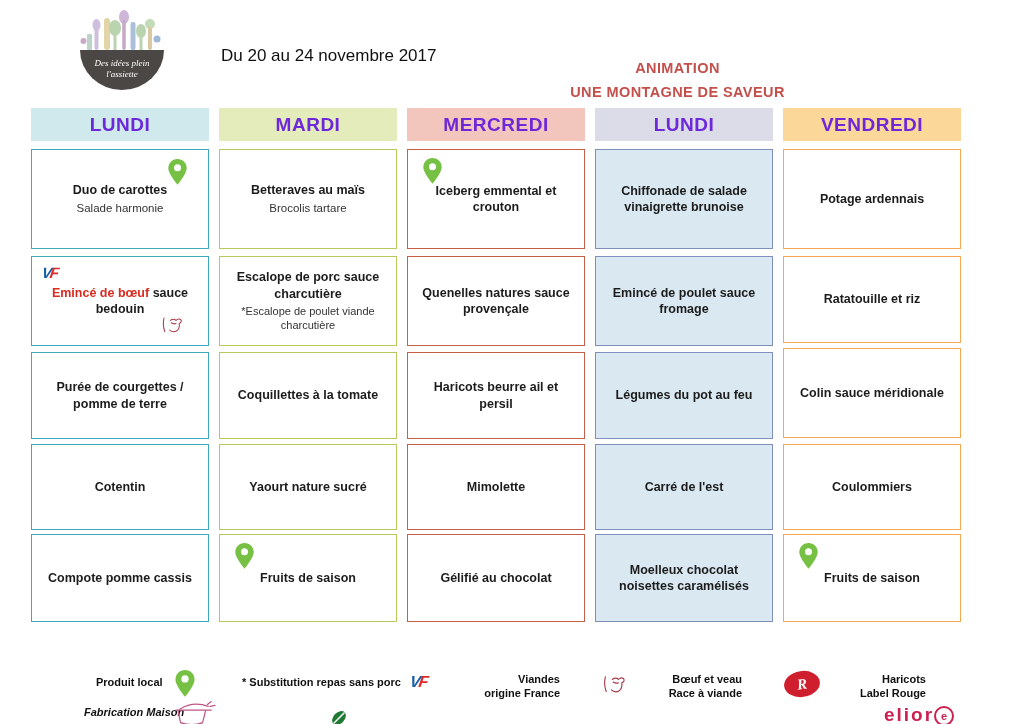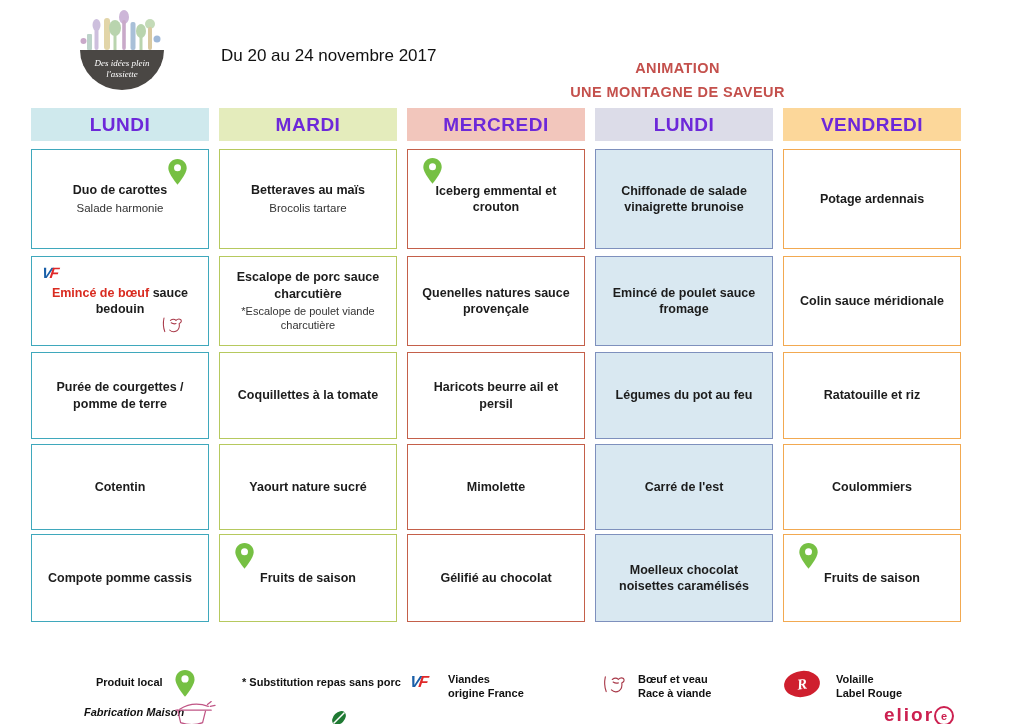--- a/index.html
+++ b/index.html
@@ -31,21 +31,21 @@
   .pin{position:absolute;width:21px;height:28px;}
   .pin-tr{top:8px;right:20px;} .pin-tl{top:7px;left:14px;}
   .vf{font-style:italic;font-weight:900;transform:skewX(-8deg);display:inline-block;white-space:nowrap;}
   .vf .v{color:#1a5fa8;} .vf .f{color:#e02828;margin-left:-2px;}
   .vf-cell{position:absolute;left:10px;top:6px;font-size:15px;}
   .cow-cell{position:absolute;right:24px;bottom:8px;}
 
   
   .legend{position:absolute;left:8px;top:636px;width:1024px;height:88px;font-size:11px;font-weight:bold;color:#111;margin-top:32px;}
   .lg{position:absolute;}
-  .two-line{text-align:left;line-height:14px;}
+  .two-line{text-align:right;line-height:14px;}
   .fab{font-style:italic;}
   .label-rouge{width:36px;height:26px;background:#cf1f2e;border-radius:50%;transform:rotate(-8deg);
     display:flex;align-items:center;justify-content:center;color:#fff;
     font-family:"Liberation Serif",serif;font-style:italic;font-weight:bold;font-size:15px;}
   .elior{display:flex;align-items:flex-end;color:#cc2050;}
   .elior .word{font-size:19px;font-weight:bold;letter-spacing:2px;}
   .elior .ecirc{width:16px;height:16px;border:2px solid #cc2050;border-radius:50%;
     display:flex;align-items:center;justify-content:center;font-size:11px;font-weight:bold;}
 </style>
 </head>
@@ -182,25 +182,25 @@
       <div class="cell r5">
           <div>Moelleux chocolat noisettes caramélisés</div>
         </div>
     </div>
 
     <div class="col" style="--accent: #f2a951; --head-bg: #fcd79a;">
       <div class="col-head">VENDREDI</div>
       <div class="cell r1">
           <div>Potage ardennais</div>
         </div>
+      <div class="cell r3">
+          <div>Ratatouille et riz</div>
+        </div>
       <div class="cell r2">
           <div>Colin sauce méridionale</div>
-        </div>
-      <div class="cell r3">
-          <div>Ratatouille et riz</div>
         </div>
       <div class="cell r4">
           <div>Coulommiers</div>
         </div>
       <div class="cell r5">
         <svg class="pin pin-tl" viewBox="0 0 24 32">
           <path d="M12 1C6 1 1.5 5.5 1.5 11.5c0 7 10.5 19 10.5 19s10.5-12 10.5-19C22.5 5.5 18 1 12 1z" fill="#76c043"></path>
           <circle cx="12" cy="11" r="4" fill="#fff"></circle>
           </svg>
         <div>Fruits de saison</div>
@@ -246,21 +246,21 @@
       </svg>
     <div class="lg two-line" style="left:630px;top:4px;width:104px;">
       <div>Bœuf et veau</div>
       <div>Race à viande</div>
     </div>
 
     <div class="lg label-rouge" style="left:776px;top:3px;">
         <span>R</span>
       </div>
     <div class="lg two-line" style="left:828px;top:4px;width:90px;">
-      <div>Volaille</div>
+      <div>Haricots</div>
       <div>Label Rouge</div>
     </div>
 
     <div class="lg elior" style="left:876px;top:36px;">
       <span class="word">elior</span>
       <span class="ecirc">
           <span>e</span>
         </span>
     </div>
   </div>

